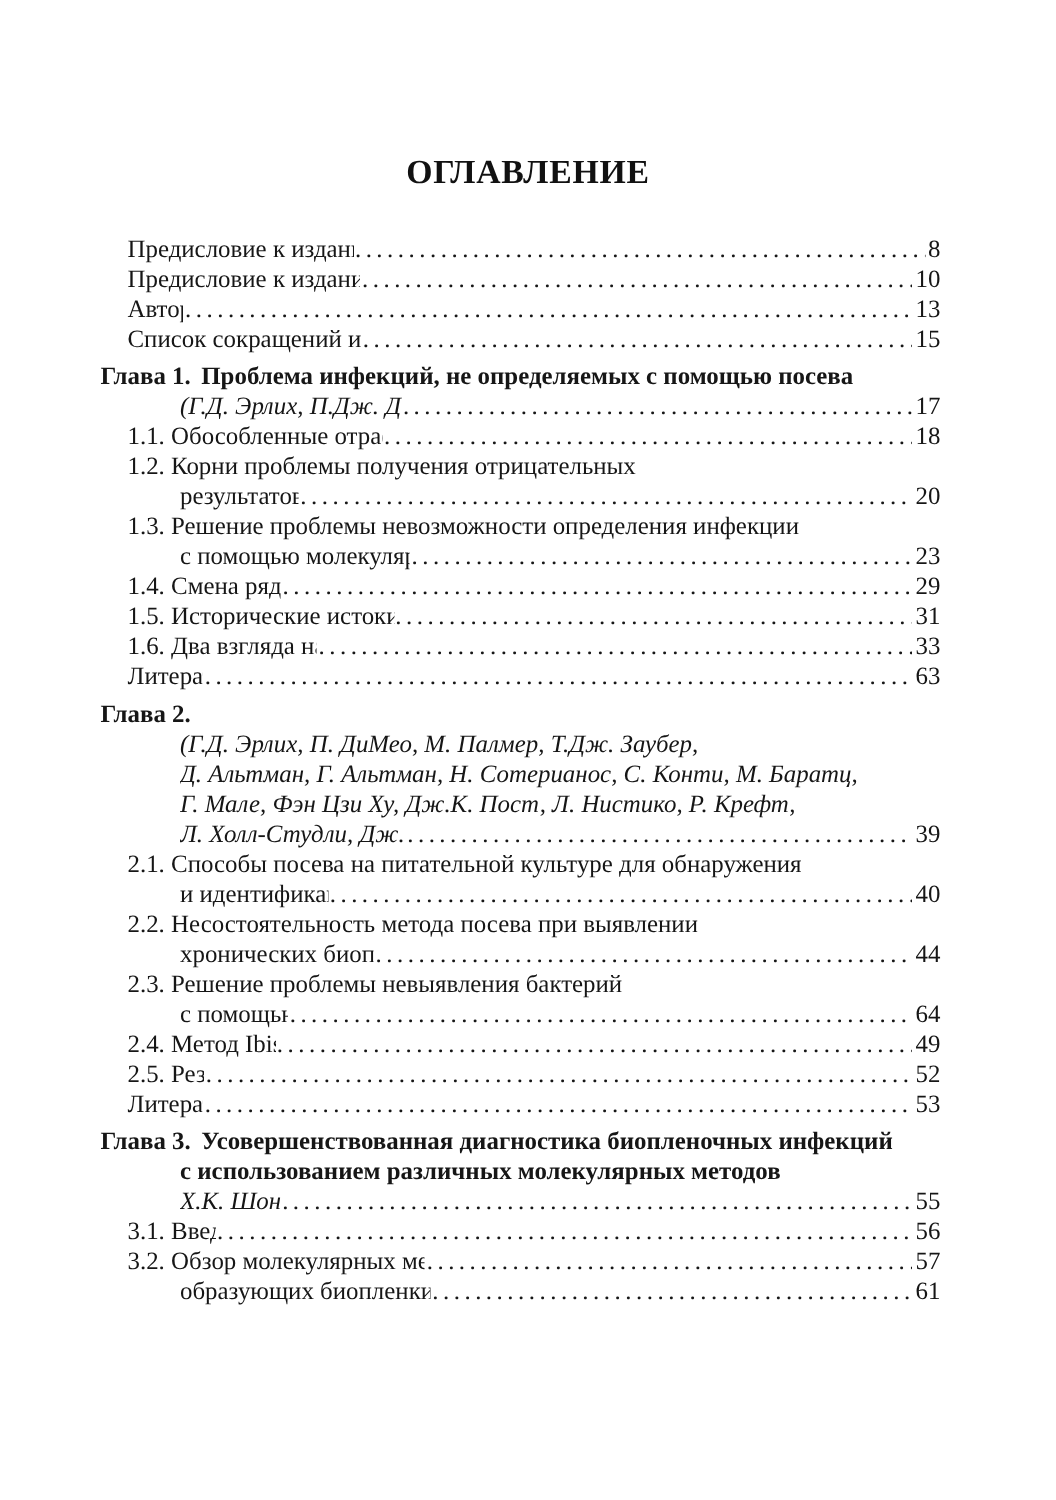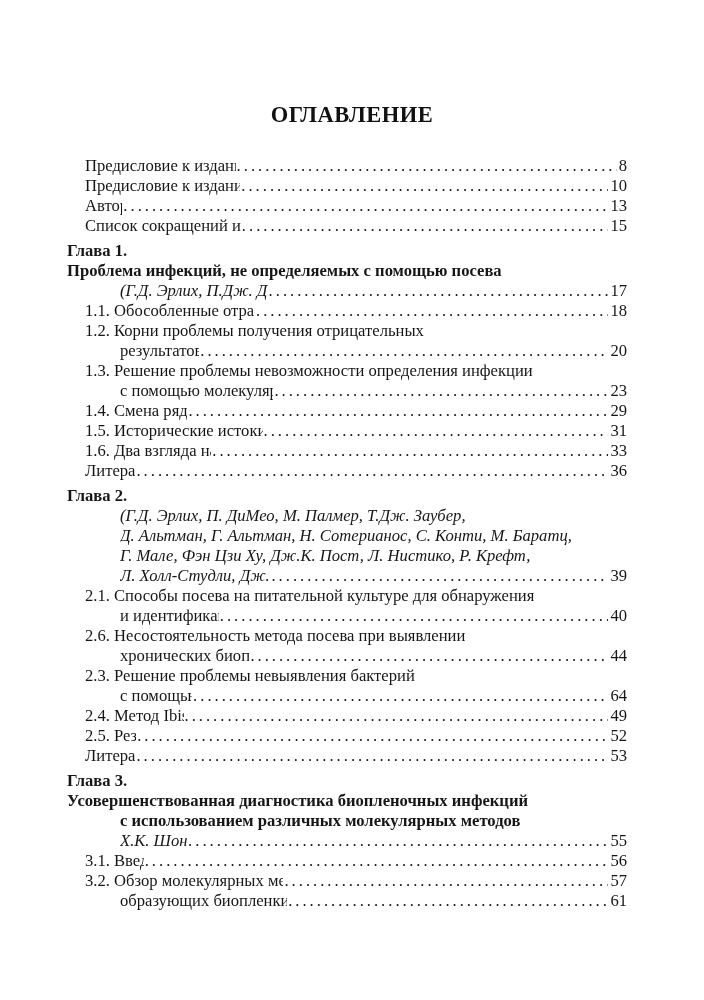--- a/index.html
+++ b/index.html
@@ -34,21 +34,21 @@
   .toc-row {
     display: flex;
     align-items: baseline;
     line-height: 20px;
     white-space: nowrap;
   }
   .toc-row.space-before { margin-top: 5px; }
   .indent-0 { padding-left: 0; }
   .indent-1 { padding-left: 18px; }
   .indent-2 { padding-left: 53px; }
-  .toc-row.bold   { font-weight: bold; flex-direction: column; }
+  .toc-row.bold   { font-weight: bold; }
   .toc-row.italic { font-style: italic; }
   .chapter-label {
     flex: 0 0 auto;
     margin-right: 7px;
   }
   .toc-text {
     flex: 0 1 auto;
     overflow: hidden;
   }
   .leader {
@@ -138,21 +138,21 @@
         <span class="page-num">31</span>
       </div>
       <div class="toc-row indent-1 normal">
         <span class="toc-text">1.6. Два взгляда на одну проблему</span>
         <span class="leader"></span>
         <span class="page-num">33</span>
       </div>
       <div class="toc-row indent-1 normal">
         <span class="toc-text">Литература</span>
         <span class="leader"></span>
-        <span class="page-num">36</span>
+        <span class="page-num">63</span>
       </div>
       <div class="toc-row indent-0 bold space-before">
         <span class="chapter-label">Глава 2.</span>
       </div>
       <div class="toc-row indent-2 italic">
         <span class="toc-text">(Г.Д. Эрлих, П. ДиМео, М. Палмер, Т.Дж. Заубер,</span>
       </div>
       <div class="toc-row indent-2 italic">
         <span class="toc-text">Д. Альтман, Г. Альтман, Н. Сотерианос, С. Конти, М. Баратц,</span>
       </div>
@@ -166,21 +166,21 @@
       </div>
       <div class="toc-row indent-1 normal">
         <span class="toc-text">2.1. Способы посева на питательной культуре для обнаружения</span>
       </div>
       <div class="toc-row indent-2 normal">
         <span class="toc-text">и идентификации бактерий</span>
         <span class="leader"></span>
         <span class="page-num">40</span>
       </div>
       <div class="toc-row indent-1 normal">
-        <span class="toc-text">2.6. Несостоятельность метода посева при выявлении</span>
+        <span class="toc-text">2.2. Несостоятельность метода посева при выявлении</span>
       </div>
       <div class="toc-row indent-2 normal">
         <span class="toc-text">хронических биопленочных инфекций</span>
         <span class="leader"></span>
         <span class="page-num">44</span>
       </div>
       <div class="toc-row indent-1 normal">
         <span class="toc-text">2.3. Решение проблемы невыявления бактерий</span>
       </div>
       <div class="toc-row indent-2 normal">

